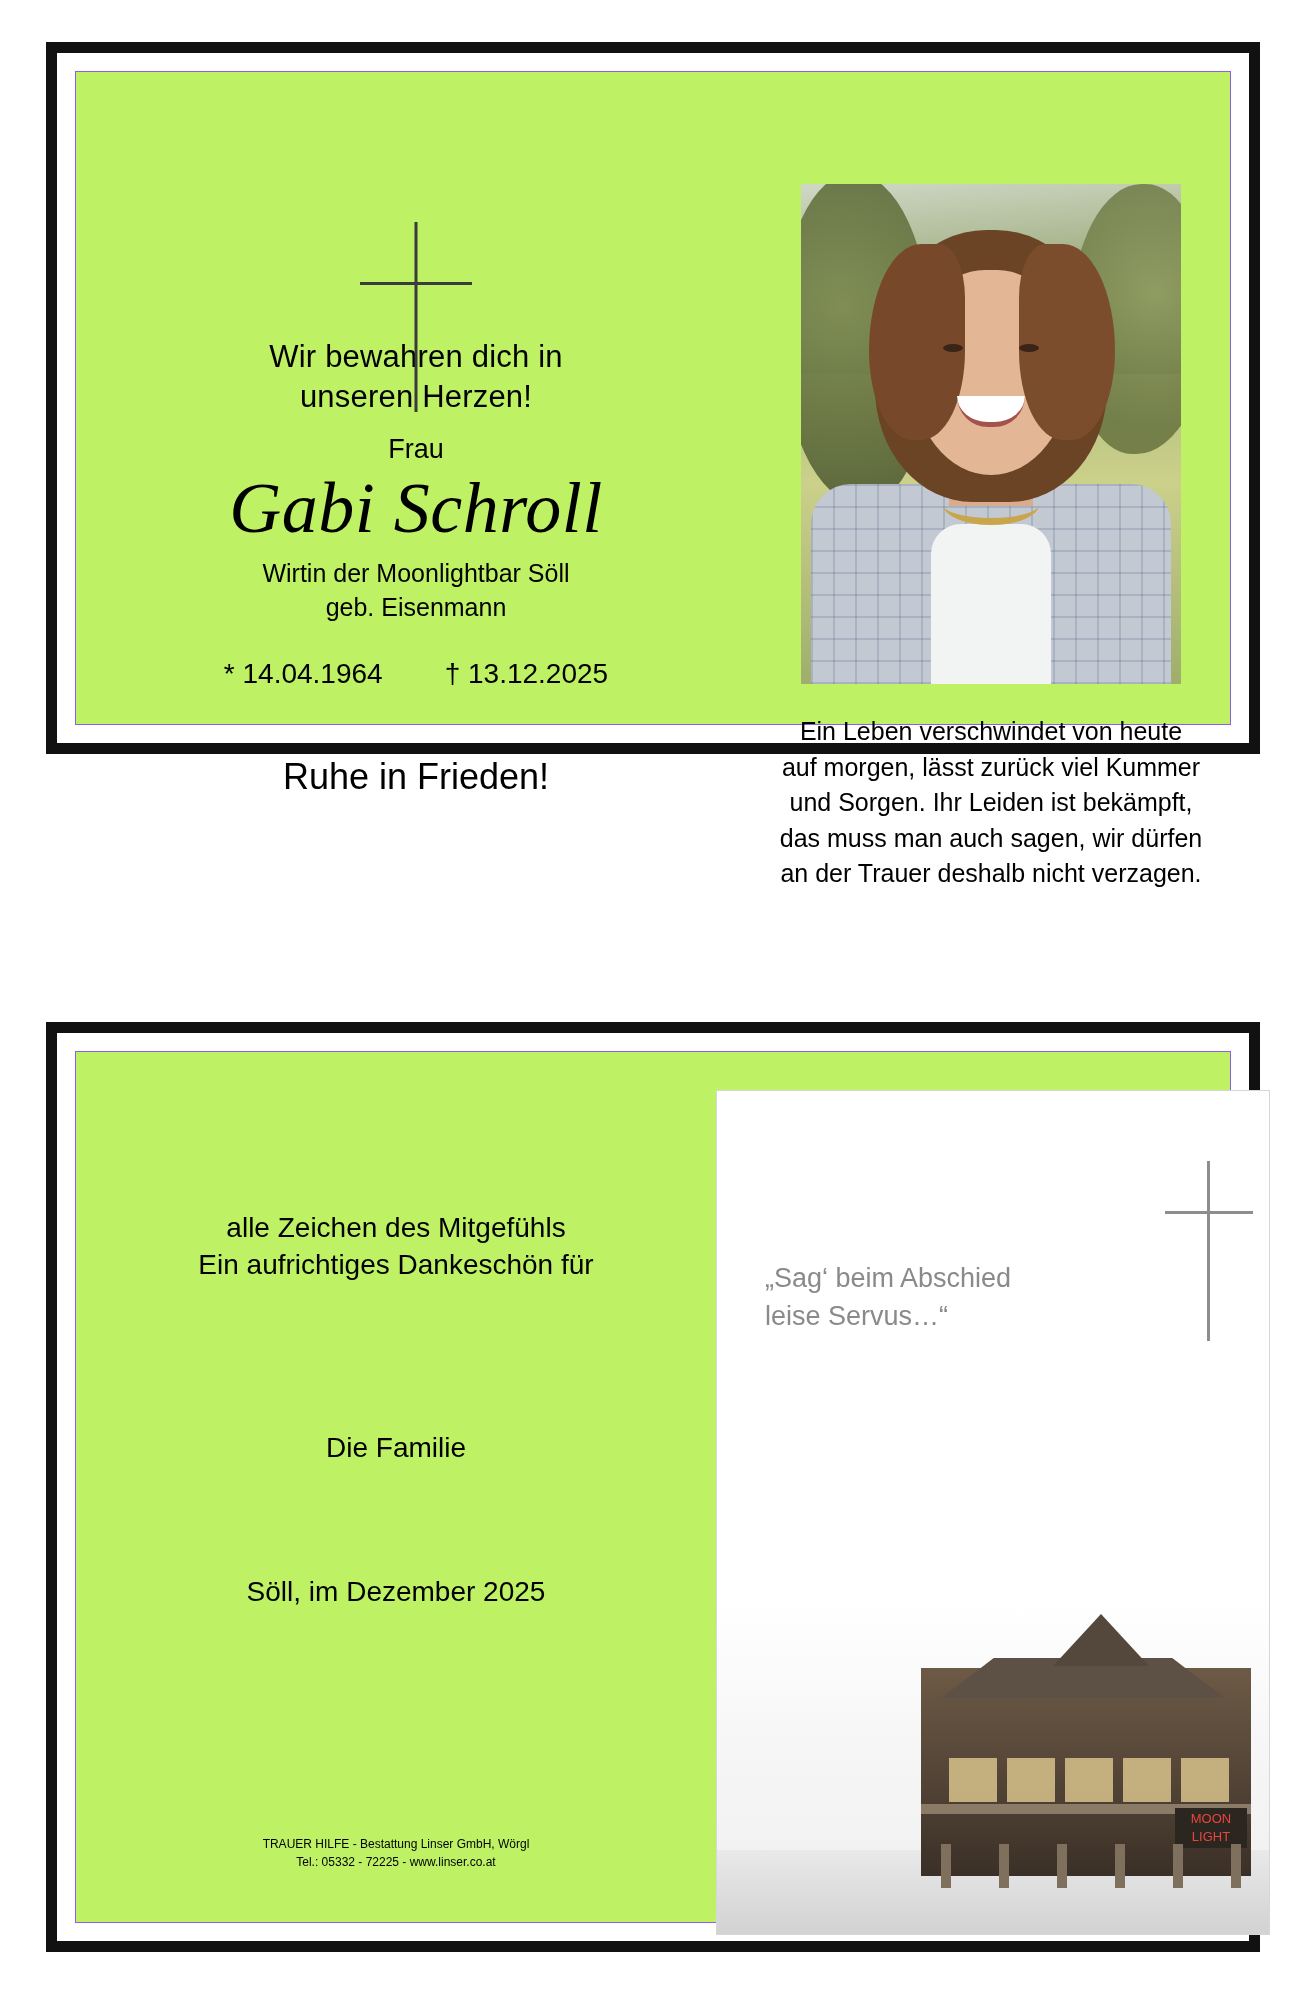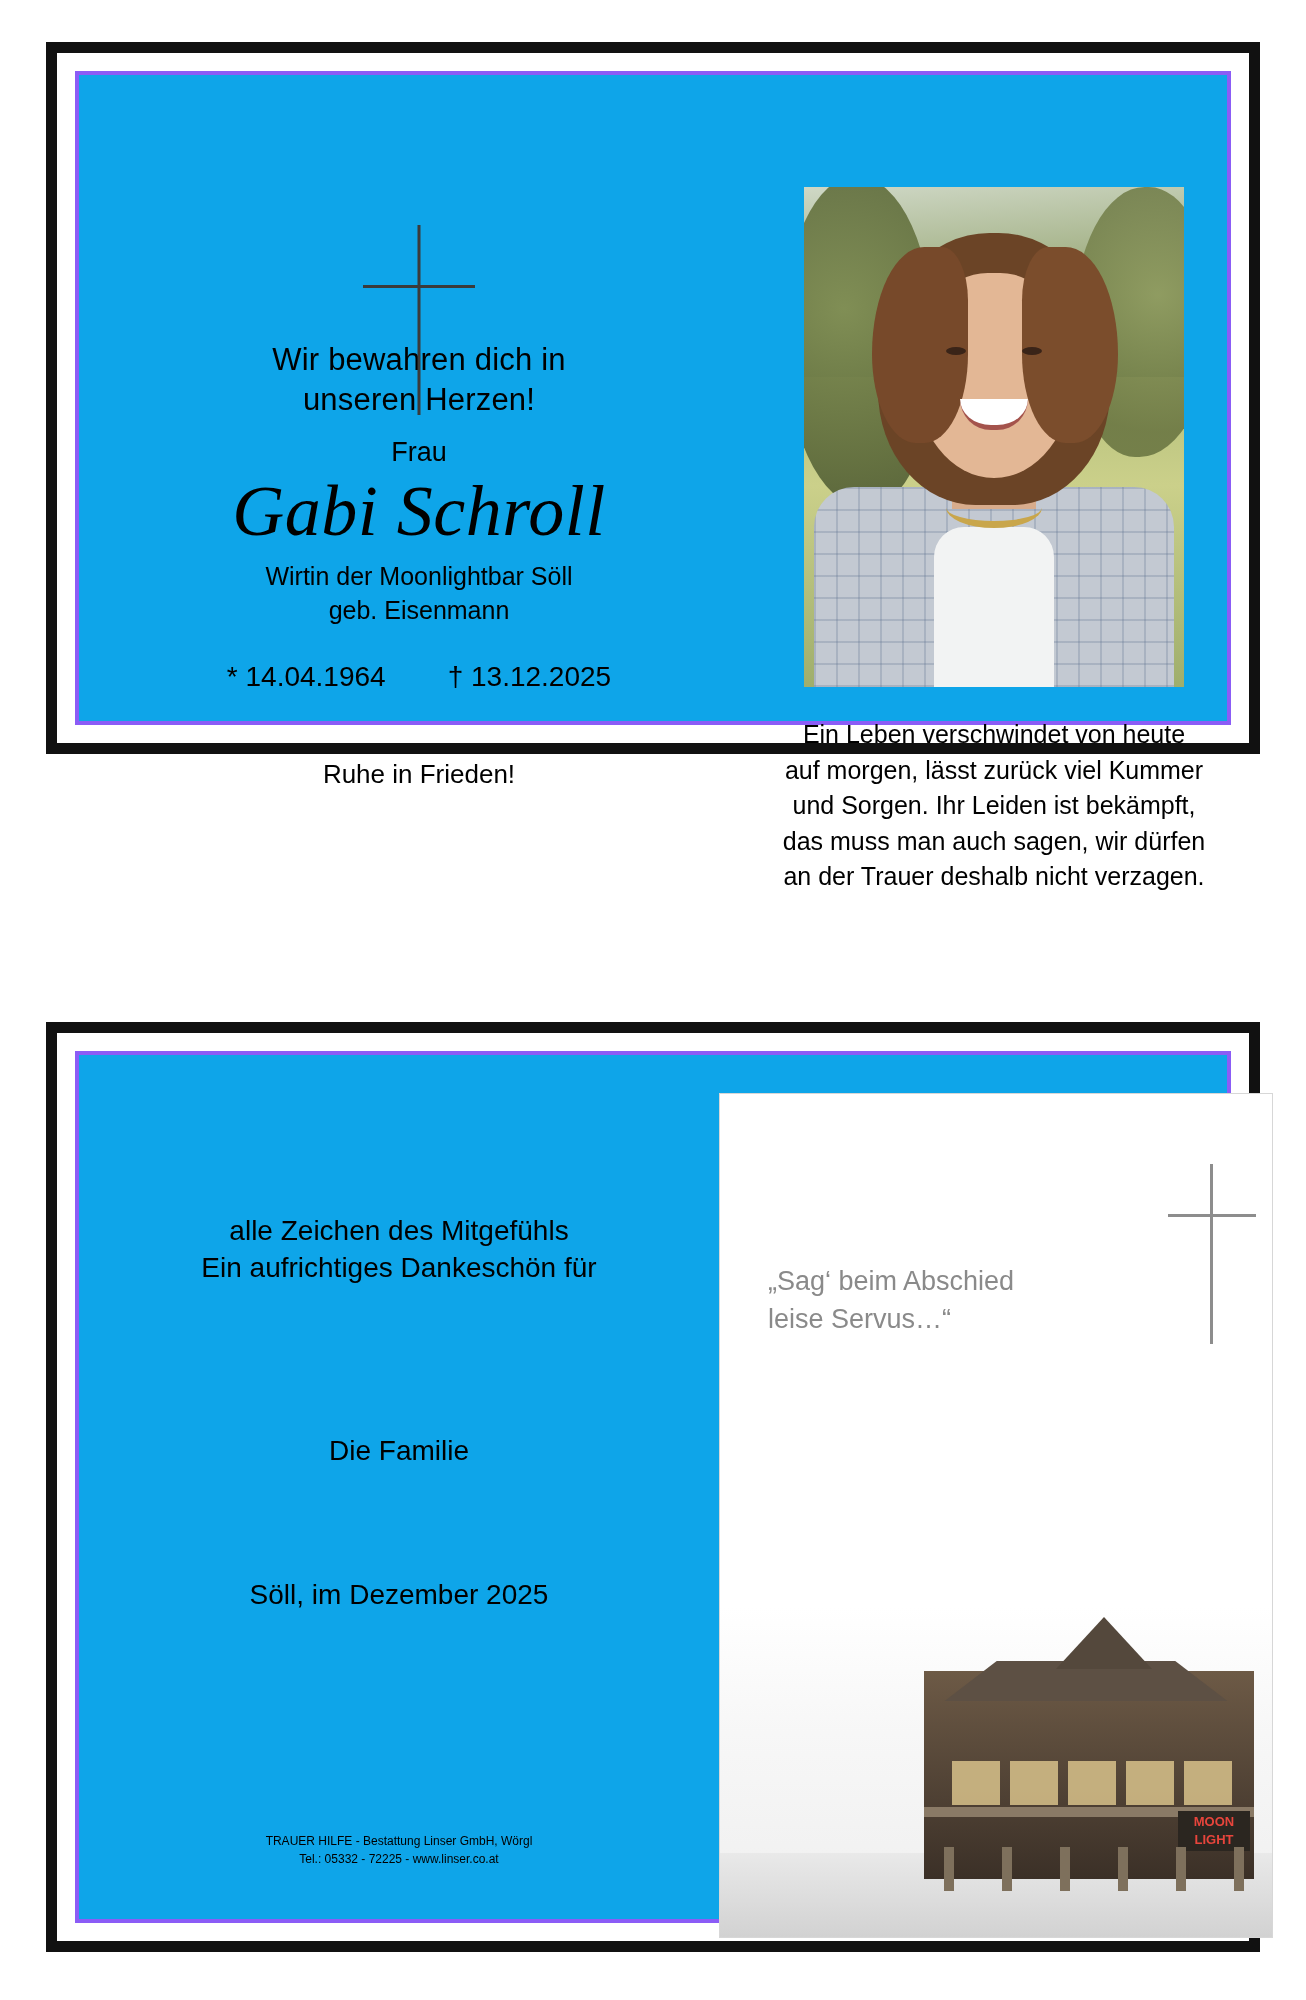--- a/index.html
+++ b/index.html
@@ -24,23 +24,23 @@
   }
   .card-outer-border {
     border: 11px solid #111111;
   }
   .card-inner {
     position: absolute;
     left: 18px;
     top: 18px;
     right: 18px;
     bottom: 18px;
-    border: 4px solid #8b5cf6;
+    border: 1px solid #8b5cf6;
     box-sizing: border-box;
-    background: #0ea5e9;
+    background: #bef264;
   }
 
   #card-top {
     left: 46px;
     top: 42px;
     width: 1214px;
     height: 712px;
   }
   #card-bottom {
     left: 46px;
@@ -116,21 +116,21 @@
   }
   .dates {
     margin-top: 34px;
     font-size: 28px;
     display: flex;
     justify-content: center;
     gap: 62px;
   }
   .line-rest {
     margin-top: 66px;
-    font-size: 26px;
+    font-size: 36px;
   }
 
   .top-right {
     position: absolute;
     left: 660px;
     top: 40px;
     width: 510px;
     text-align: center;
   }
   .portrait {
@@ -389,21 +389,21 @@
   }
   .photo-house .sign {
     position: absolute;
     right: 22px;
     bottom: 86px;
     width: 72px;
     height: 40px;
     background: #2b2620;
     color: #e8453c;
     font-size: 13px;
-    font-weight: bold;
+    font-weight: normal;
     line-height: 1.35;
     text-align: center;
     padding-top: 2px;
     box-sizing: border-box;
   }
   .photo-house .posts {
     position: absolute;
     right: 28px;
     bottom: 46px;
     width: 300px;

